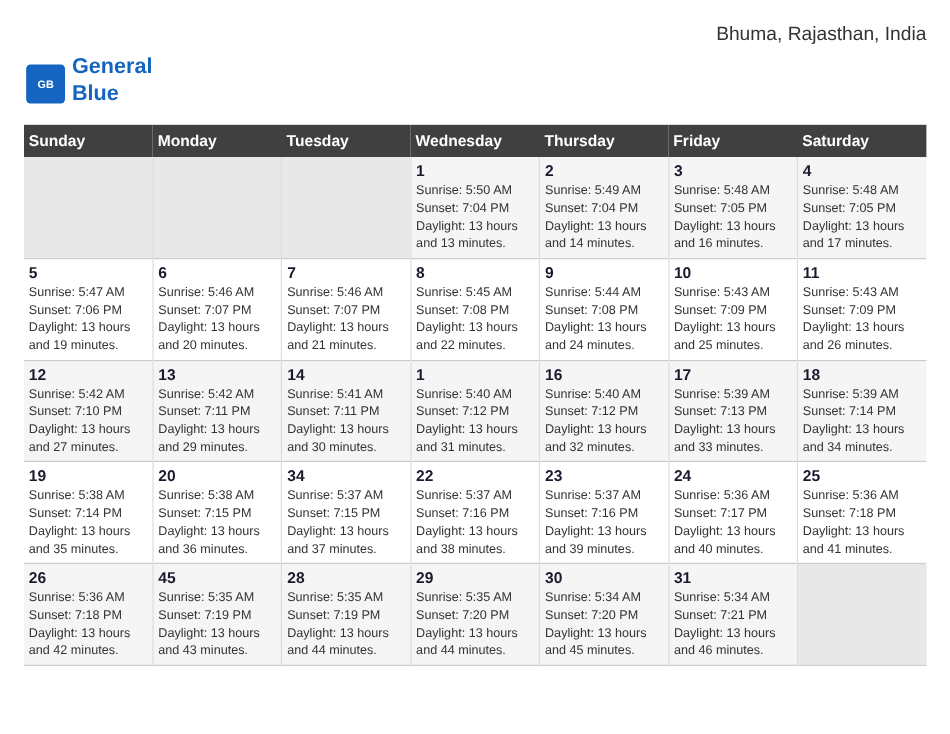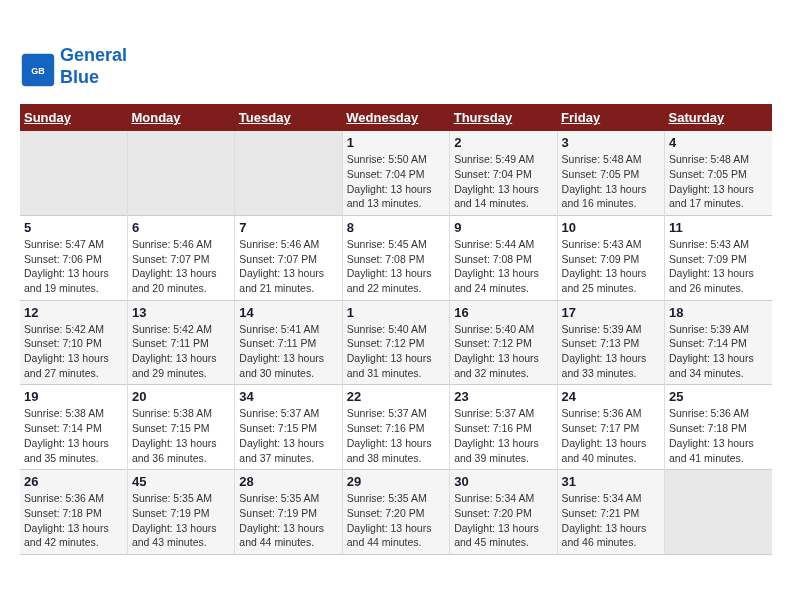--- a/index.html
+++ b/index.html
@@ -46,23 +46,22 @@
     .location {
       font-size: 16px;
       color: #333;
     }
     table {
       width: 100%;
       border-collapse: collapse;
       font-size: 11px;
     }
     thead tr {
-      background: #7f1d1d;
+      background: #404040;
       color: #fff;
-      text-decoration: underline;
     }
     thead th {
       padding: 6px 4px;
       text-align: left;
       font-size: 13px;
       font-weight: bold;
     }
     tbody tr {
       border-bottom: 1px solid #ccc;
     }
@@ -110,20 +109,21 @@
     <svg class="logo-icon" viewBox="0 0 40 40">
       <rect x="2" y="2" width="36" height="36" rx="4" fill="#1565c0"></rect>
       <text x="20" y="24" text-anchor="middle" fill="white" font-size="10" font-weight="bold" font-family="Arial">GB</text>
     </svg>
     <div class="logo-text">
       <div><span>General</span></div>
       <div><span style="color:#1565c0">Blue</span></div>
     </div>
   </div>
   <div class="title-block">
+    <div class="location">Bhuma, Rajasthan, India</div>
   </div>
 </div>
 
 <table>
   <thead>
     <tr>
     <th>Sunday</th>
         <th>Monday</th>
         <th>Tuesday</th>
         <th>Wednesday</th>

